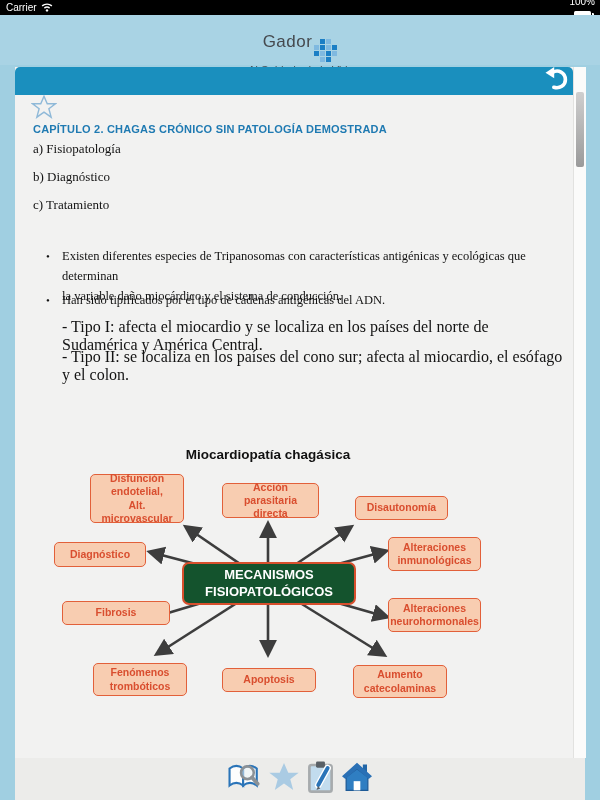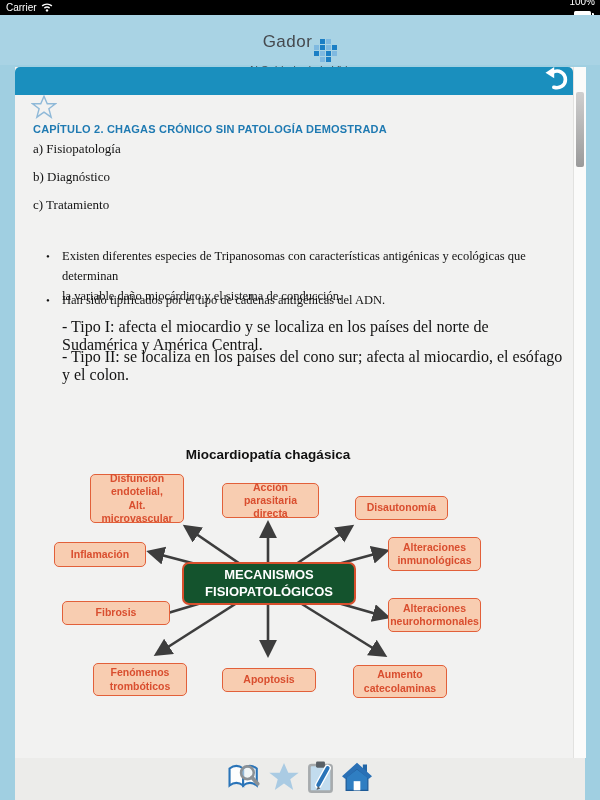--- a/index.html
+++ b/index.html
@@ -165,21 +165,21 @@
     <line x1="268" y1="143" x2="384" y2="215" marker-end="url(#ah)"></line>
   </g>
 </svg>
 
 <div class="node n-disfuncion">Disfunción
 endotelial,
 Alt. microvascular</div>
 <div class="node n-accion">Acción
 parasitaria directa</div>
 <div class="node n-disautonomia">Disautonomía</div>
-<div class="node n-inflamacion">Inflamación</div>
+<div class="node n-inflamacion">Diagnóstico</div>
 <div class="node n-inmunologicas">Alteraciones
 inmunológicas</div>
 <div class="node n-fibrosis">Fibrosis</div>
 <div class="node n-neurohormonales">Alteraciones
 neurohormonales</div>
 <div class="node n-fenomenos">Fenómenos
 trombóticos</div>
 <div class="node n-apoptosis">Apoptosis</div>
 <div class="node n-aumento">Aumento
 catecolaminas</div>

